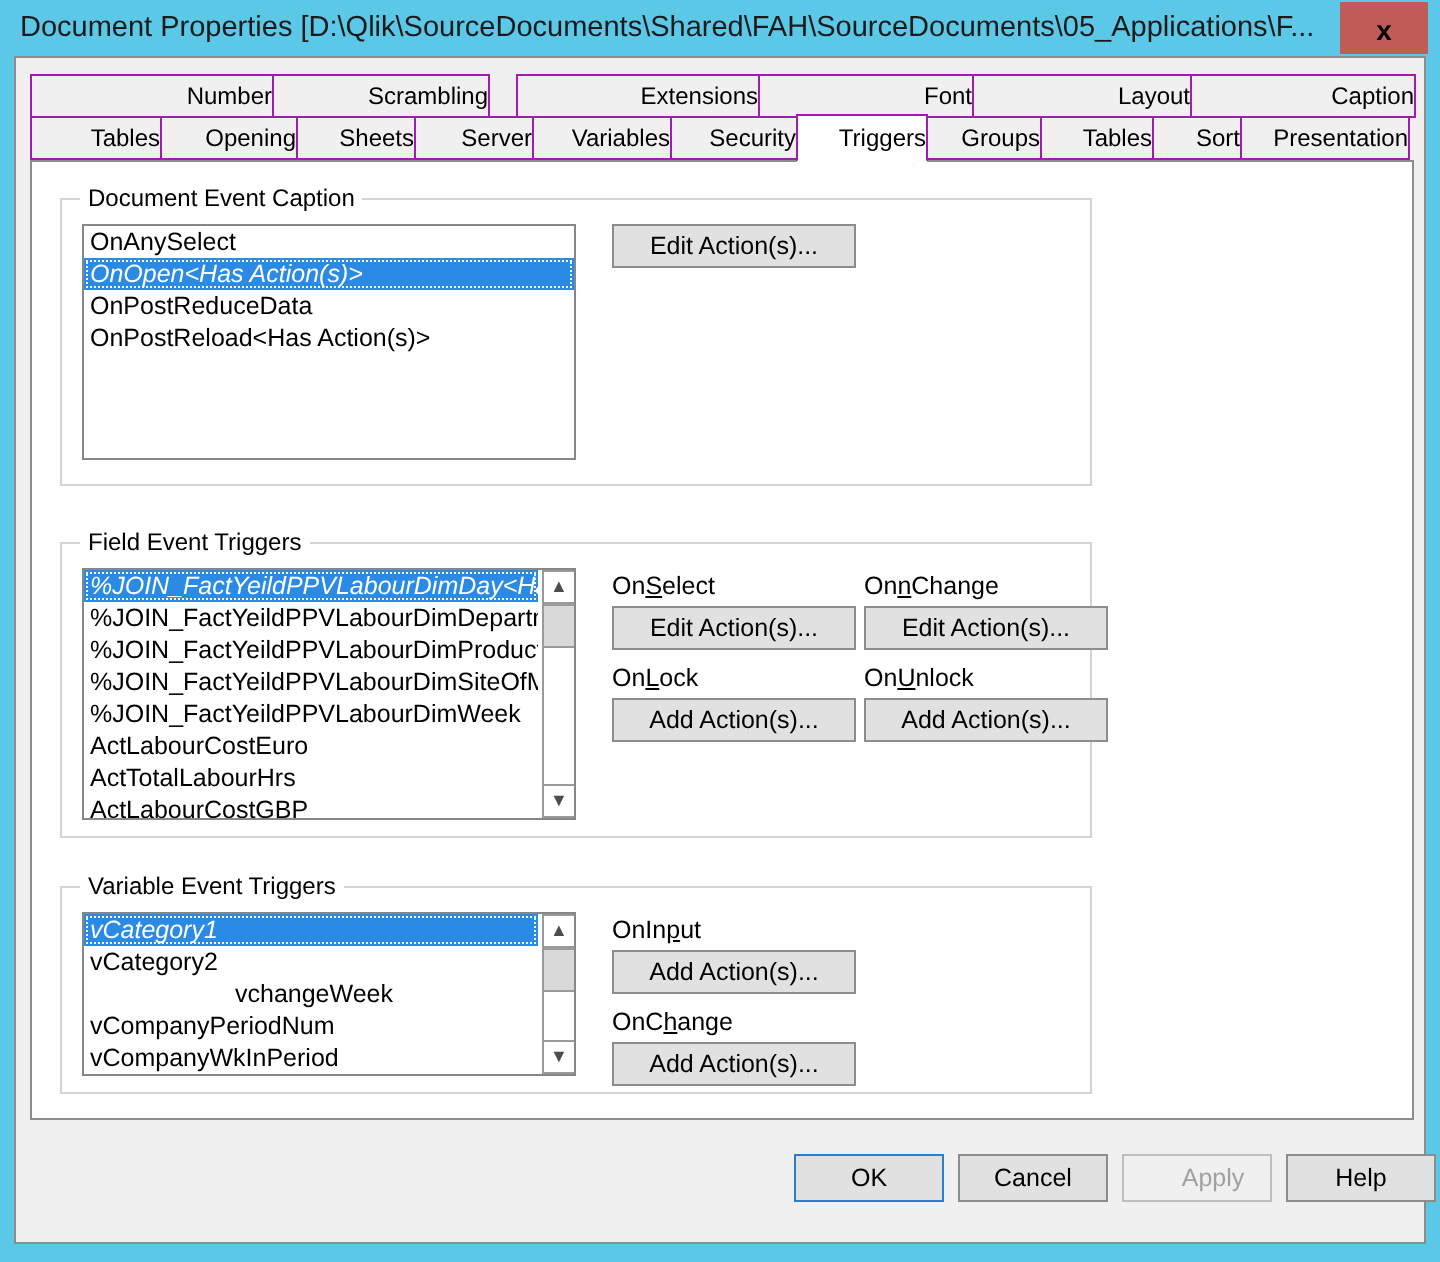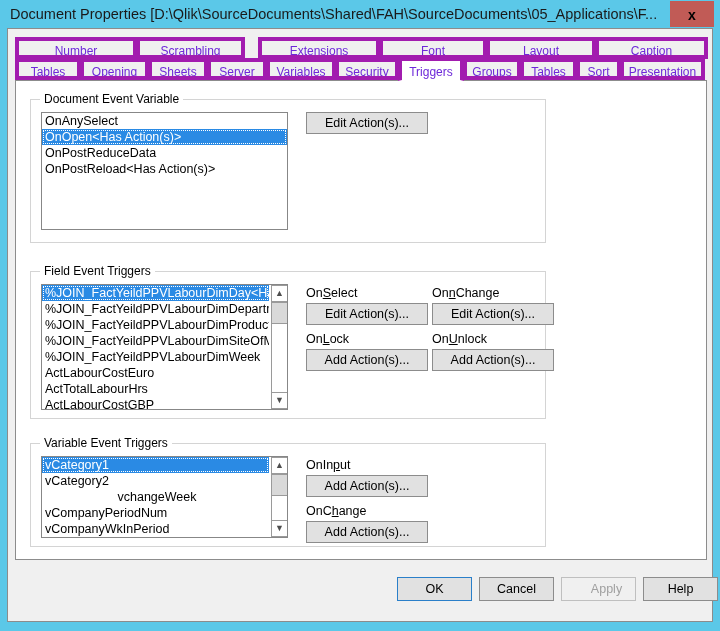--- a/index.html
+++ b/index.html
@@ -82,25 +82,25 @@
   }
   .tabrow.row1 { top: 0; }
   .tabrow.row2 { top: 21px; }
 
   .tab {
     position: absolute;
     top: 0;
     height: 22px;
     box-sizing: border-box;
     background: #f0f0f0;
-    border: 4px solid #a21caf;
+    border: 1px solid #a21caf;
     font-size: 12px;
     line-height: 20px;
-    text-align: center;
-    color: #6d28d9;
+    text-align: right;
+    color: #000000;
     cursor: pointer;
     white-space: nowrap;
     overflow: hidden;
   }
   .tab.active {
     background: #ffffff;
     border-bottom: 1px solid #ffffff;
     height: 24px;
     line-height: 22px;
     top: -1px;
@@ -151,20 +151,21 @@
     padding: 0 0 0 3px;
     font-size: 12.5px;
     color: #000;
     white-space: nowrap;
     overflow: hidden;
     cursor: default;
   }
   .listitem.selected {
     background: #2a8ae4;
     color: #ffffff;
+    font-style: italic;
   }
   .listitem.selected.focus {
     outline: 1px dotted #ffffff;
     outline-offset: -2px;
   }
 
   
   .vscroll {
     position: absolute;
     right: 0;
@@ -285,21 +286,21 @@
           <div class="tab" style="left: 448px; width: 58px;">Groups</div>
           <div class="tab" style="left: 505px; width: 57px;">Tables</div>
           <div class="tab" style="left: 561px; width: 45px;">Sort</div>
           <div class="tab" style="left: 605px; width: 85px;">Presentation</div>
         </div>
     </div>
 
     <div id="tabpage">
 
       <div class="groupbox" style="left:14px; top:18px; width:516px; height:144px;">
-        <span class="grouplabel">Document Event Variable</span>
+        <span class="grouplabel">Document Event Caption</span>
         <div class="listbox" id="doc-listbox" style="left:10px; top:12px; width:247px; height:118px;">
             <div class="listitem">OnAnySelect</div>
             <div class="listitem selected focus">OnOpen&lt;Has Action(s)&gt;</div>
             <div class="listitem">OnPostReduceData</div>
             <div class="listitem">OnPostReload&lt;Has Action(s)&gt;</div>
           </div>
         <button class="btn" id="doc-edit-btn" style="left:275px; top:12px; width:122px; height:22px;">Edit Action(s)...</button>
       </div>
 
       <div class="groupbox" style="left:14px; top:190px; width:516px; height:148px;">

